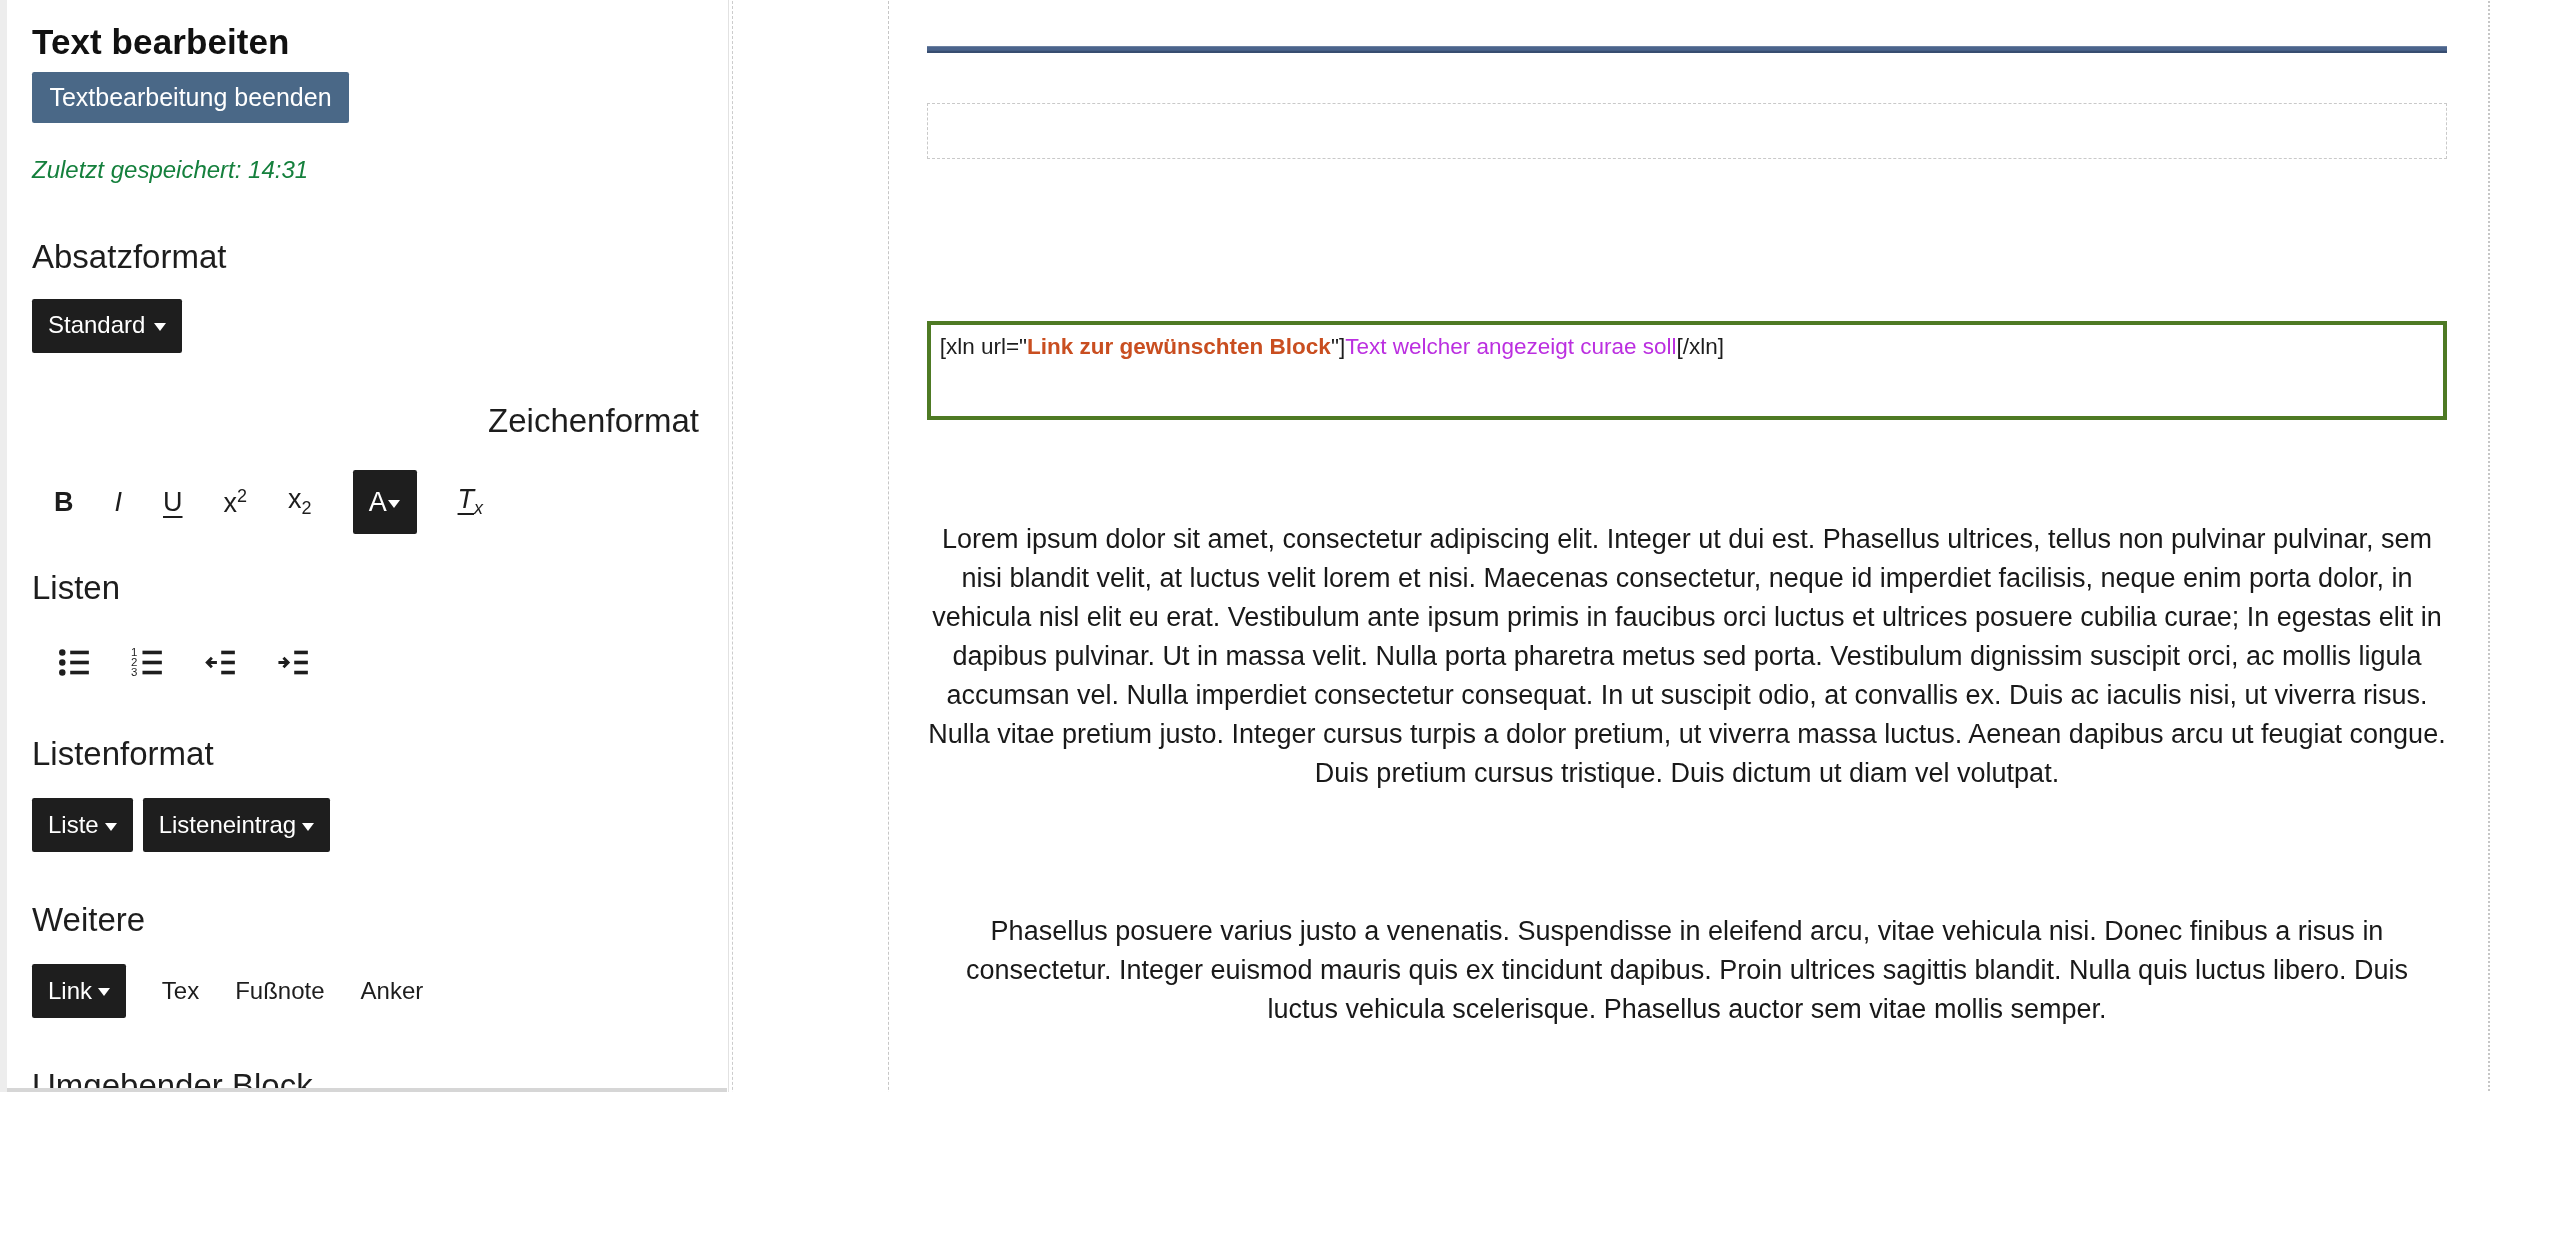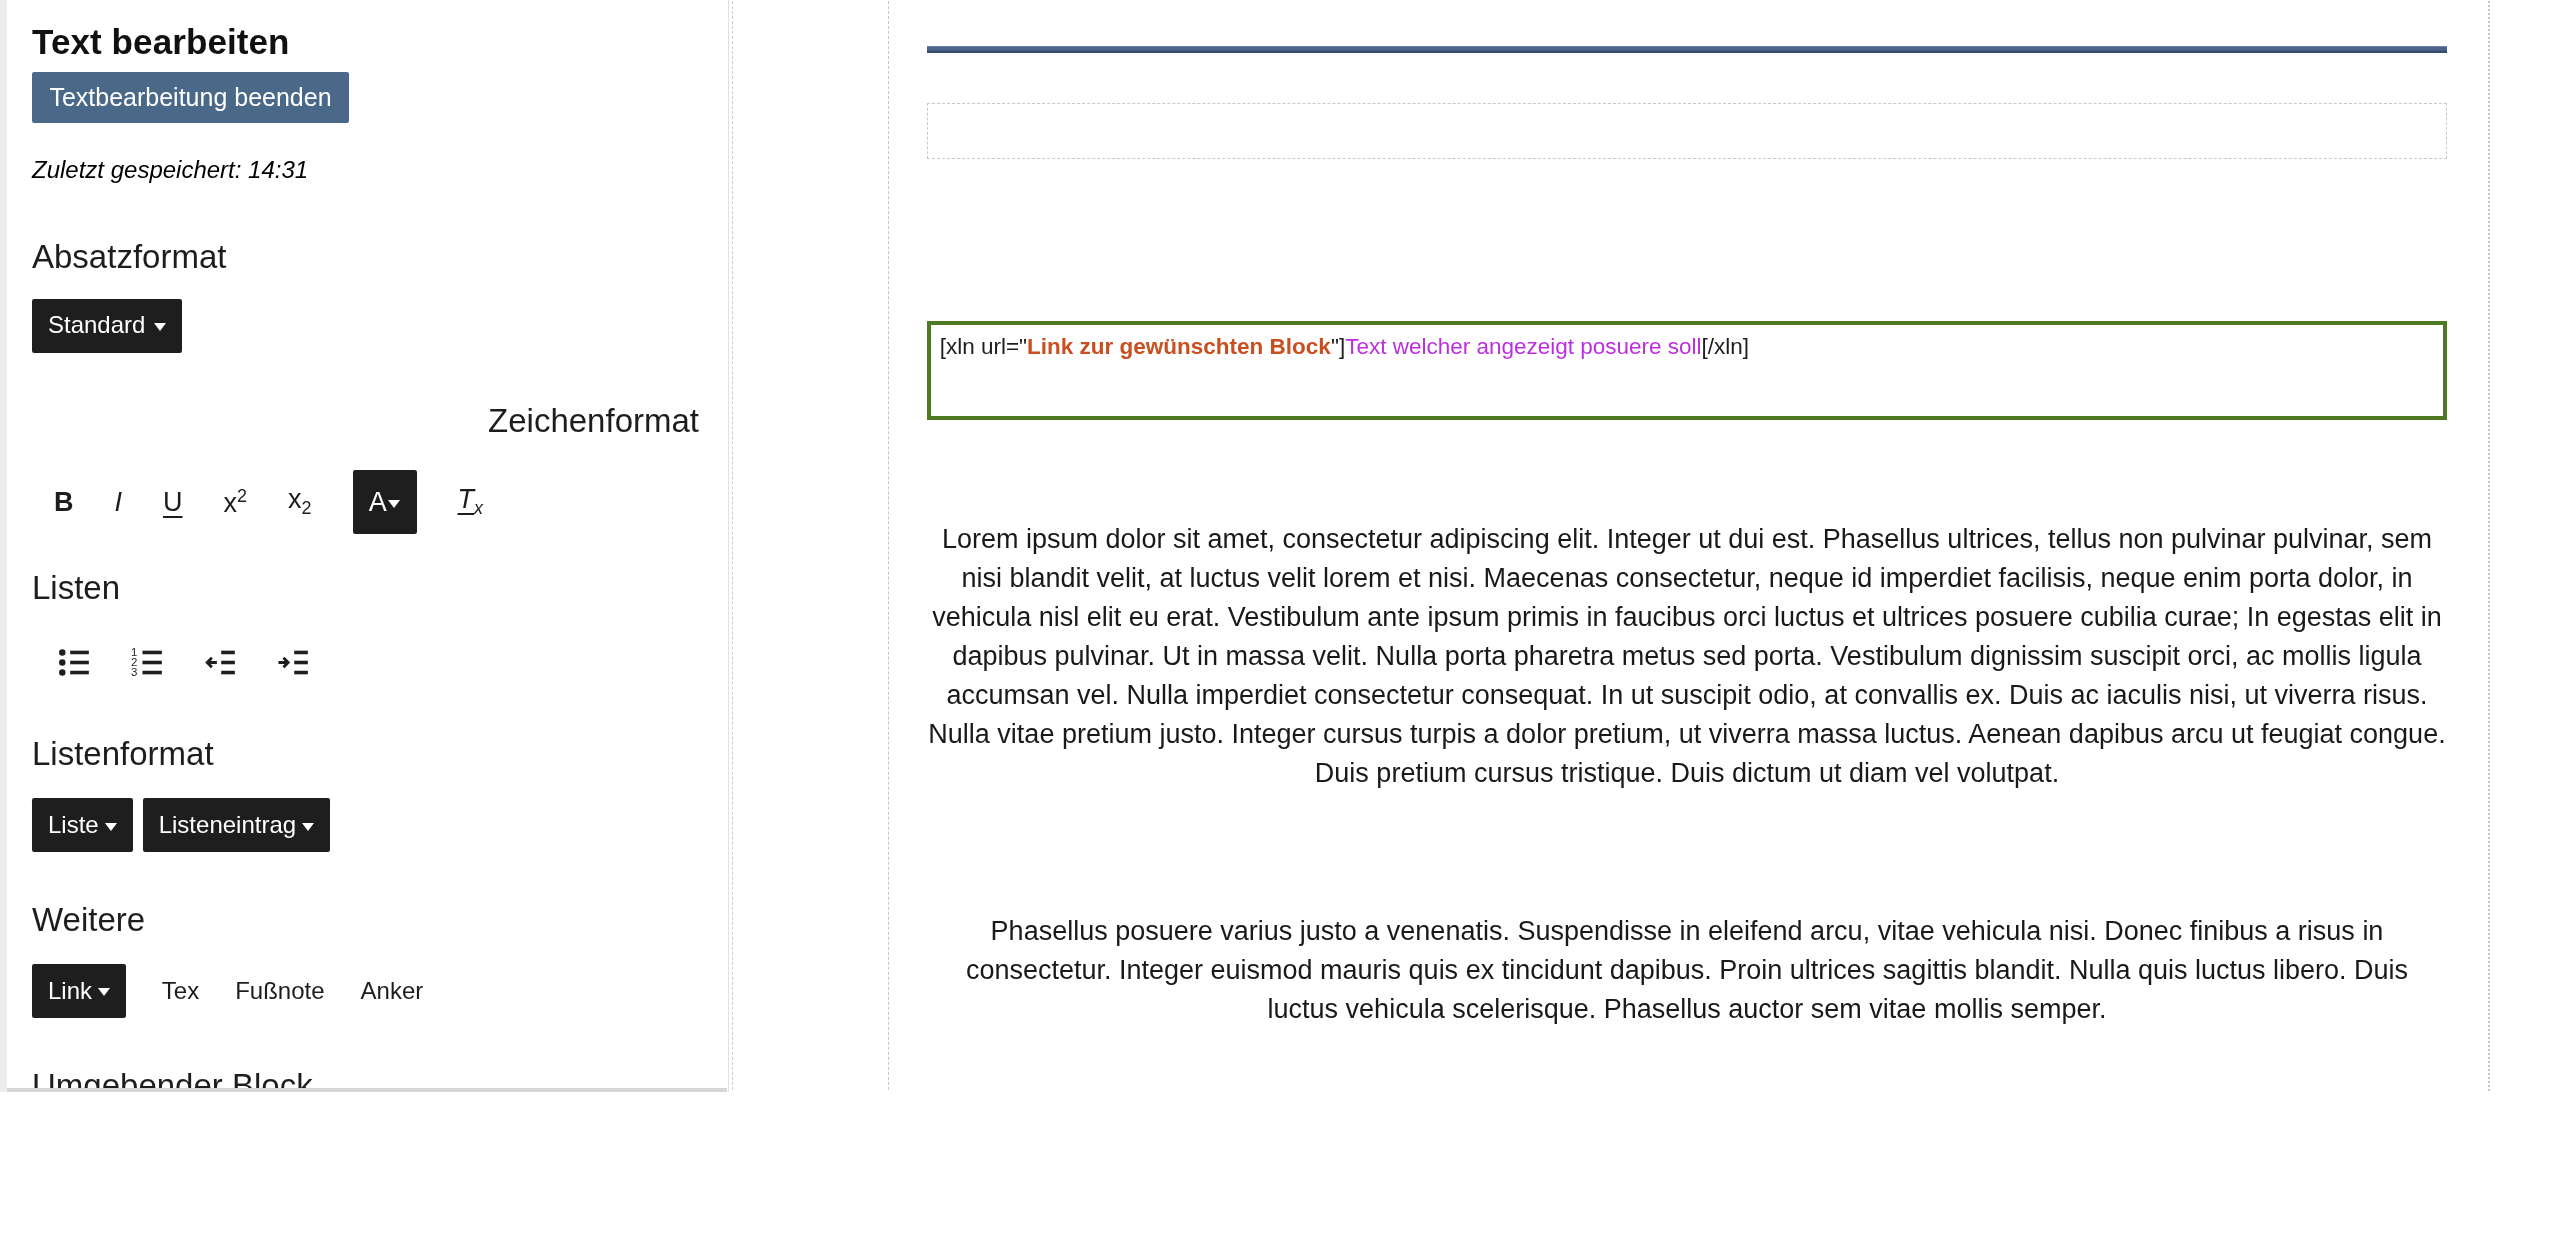--- a/index.html
+++ b/index.html
@@ -20,21 +20,21 @@
 
   
   .sidebar{position:absolute;left:0;top:0;width:729px;height:100%;background:#fff;
            border-right:1.5px solid #e2e2e2;padding:22px 29px 0 32px;}
   .sidebar-bottom-strip{position:absolute;left:0;bottom:0;width:727px;height:3.6px;background:#d6d6d6;}
 
   .page-title{font-size:35px;font-weight:700;color:#111;letter-spacing:0.1px;}
   .btn{font-family:inherit;cursor:pointer;border:none;background:none;}
   .btn-primary{display:inline-flex;align-items:center;margin-top:10.2px;background:var(--accent);
                color:#fff;font-size:25px;padding:11px 17.4px;border-radius:2.2px;}
-  .saved-note{margin-top:33px;font-style:italic;font-size:24px;color:#000000;}
+  .saved-note{margin-top:33px;font-style:italic;font-size:24px;color:#15803d;}
 
   .section-heading{margin-top:46px;font-size:33px;font-weight:400;color:#1d1d1d;}
   .section-heading.h-absatz{margin-top:54px;}
   .section-heading.h-zeichen{margin-top:49px;text-align:right;}
   .section-heading.h-listen{margin-top:35px;}
   .section-heading.h-listenformat{margin-top:55px;}
   .section-heading.h-weitere{margin-top:49px;}
   .section-heading.h-block{margin-top:49px;}
 
   .btn-dark{display:inline-flex;align-items:center;gap:8.7px;background:var(--button-dark);
@@ -211,21 +211,21 @@
     <div class="outer-region"></div>
     <div class="inner-region"></div>
 
     <div class="content-col">
 
       <div class="divider-bar"></div>
 
       <div class="empty-block"></div>
 
       <div class="editor-box">
-        <span class="sc-plain">[xln url="</span><span class="sc-url">Link zur gewünschten Block</span><span class="sc-plain">"]</span><span class="sc-text">Text welcher angezeigt posuere soll</span><span class="sc-plain">[/xln]</span>
+        <span class="sc-plain">[xln url="</span><span class="sc-url">Link zur gewünschten Block</span><span class="sc-plain">"]</span><span class="sc-text">Text welcher angezeigt curae soll</span><span class="sc-plain">[/xln]</span>
       </div>
 
       <p class="para para-1">Lorem ipsum dolor sit amet, consectetur adipiscing elit. Integer ut dui est. Phasellus ultrices, tellus non pulvinar pulvinar, sem nisi blandit velit, at luctus velit lorem et nisi. Maecenas consectetur, neque id imperdiet facilisis, neque enim porta dolor, in vehicula nisl elit eu erat. Vestibulum ante ipsum primis in faucibus orci luctus et ultrices posuere cubilia curae; In egestas elit in dapibus pulvinar. Ut in massa velit. Nulla porta pharetra metus sed porta. Vestibulum dignissim suscipit orci, ac mollis ligula accumsan vel. Nulla imperdiet consectetur consequat. In ut suscipit odio, at convallis ex. Duis ac iaculis nisi, ut viverra risus. Nulla vitae pretium justo. Integer cursus turpis a dolor pretium, ut viverra massa luctus. Aenean dapibus arcu ut feugiat congue. Duis pretium cursus tristique. Duis dictum ut diam vel volutpat.</p>
 
       <p class="para para-2">Phasellus posuere varius justo a venenatis. Suspendisse in eleifend arcu, vitae vehicula nisi. Donec finibus a risus in consectetur. Integer euismod mauris quis ex tincidunt dapibus. Proin ultrices sagittis blandit. Nulla quis luctus libero. Duis luctus vehicula scelerisque. Phasellus auctor sem vitae mollis semper.</p>
 
     </div>
   </main>
 
 </div>

